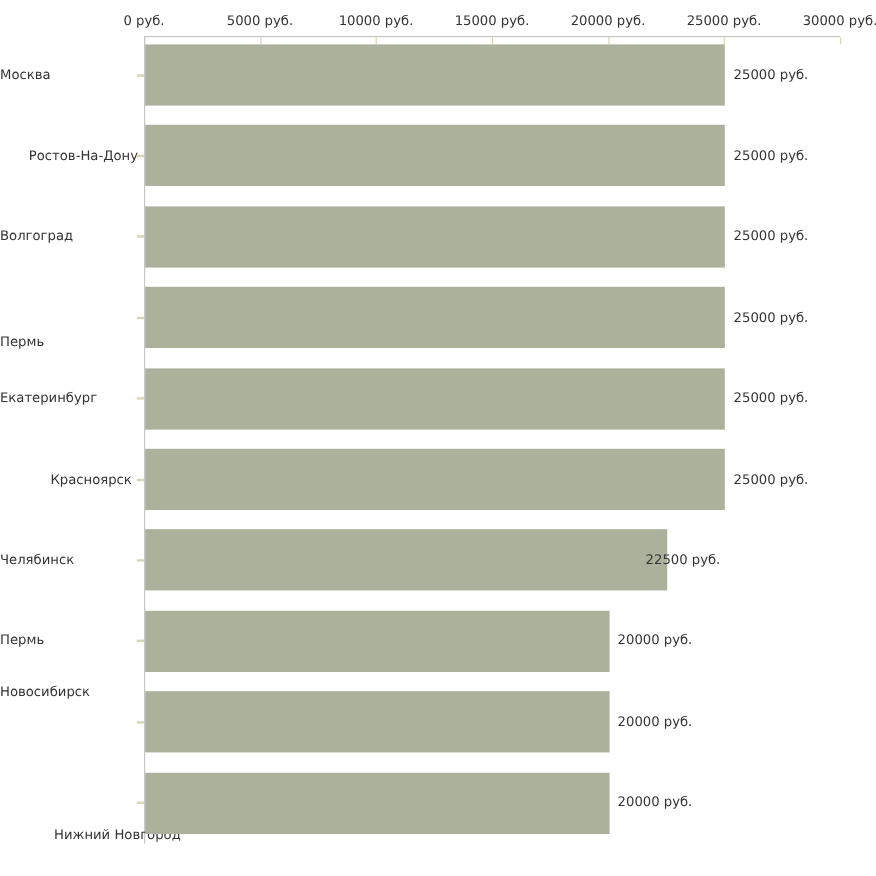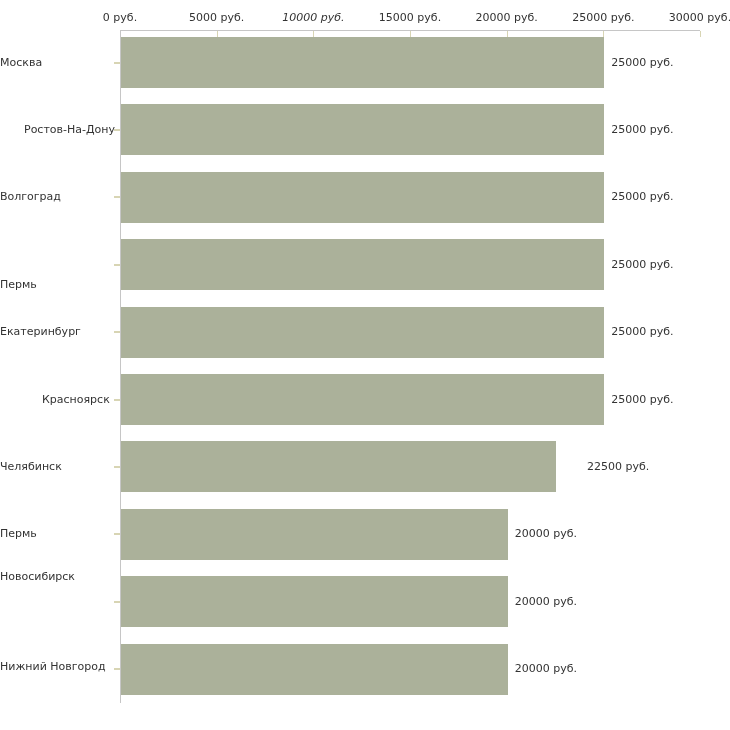--- a/index.html
+++ b/index.html
@@ -53,21 +53,21 @@
 <body>
 
 <div id="chart-root">
   <div id="x-axis-layer">
       <div class="abs x-axis-line" style="left: 120px; top: 30px; width: 580px; background: rgb(198, 198, 198);"></div>
       <div class="abs x-tick" style="left: 120px; top: 31px; background: rgb(216, 213, 180);"></div>
       <div class="abs x-tick-label" style="left: 120px; top: 11px; color: rgb(51, 51, 51);">0 руб.</div>
       <div class="abs x-tick" style="left: 216.667px; top: 31px; background: rgb(216, 213, 180);"></div>
       <div class="abs x-tick-label" style="left: 216.667px; top: 11px; color: rgb(51, 51, 51);">5000 руб.</div>
       <div class="abs x-tick" style="left: 313.333px; top: 31px; background: rgb(216, 213, 180);"></div>
-      <div class="abs x-tick-label" style="left: 313.333px; top: 11px; color: rgb(51, 51, 51); font-style: italic;">10000 руб.</div>
+      <div class="abs x-tick-label" style="left: 313.333px; top: 11px; color: rgb(51, 51, 51);">10000 руб.</div>
       <div class="abs x-tick" style="left: 410px; top: 31px; background: rgb(216, 213, 180);"></div>
       <div class="abs x-tick-label" style="left: 410px; top: 11px; color: rgb(51, 51, 51);">15000 руб.</div>
       <div class="abs x-tick" style="left: 506.667px; top: 31px; background: rgb(216, 213, 180);"></div>
       <div class="abs x-tick-label" style="left: 506.667px; top: 11px; color: rgb(51, 51, 51);">20000 руб.</div>
       <div class="abs x-tick" style="left: 603.333px; top: 31px; background: rgb(216, 213, 180);"></div>
       <div class="abs x-tick-label" style="left: 603.333px; top: 11px; color: rgb(51, 51, 51);">25000 руб.</div>
       <div class="abs x-tick" style="left: 700px; top: 31px; background: rgb(216, 213, 180);"></div>
       <div class="abs x-tick-label" style="left: 700px; top: 11px; color: rgb(51, 51, 51);">30000 руб.</div>
     </div>
   <div id="y-axis-layer">
@@ -107,34 +107,34 @@
       <div class="abs " style="left: 0px; top: 0px; width: 0px; height: 0px;">
         <div class="abs cat-label" style="left: 0px; top: 392.5px; width: 116px; color: rgb(51, 51, 51); margin-left: 42px;">Красноярск</div>
         <div class="abs cat-tick" style="left: 114px; top: 398.5px; background: rgb(216, 213, 180);"></div>
         <div class="abs bar" style="left: 121px; top: 374px; width: 483.333px; background: rgb(171, 177, 154);"></div>
         <div class="abs value-label" style="left: 611.333px; top: 392.5px; color: rgb(51, 51, 51);">25000 руб.</div>
       </div>
       <div class="abs " style="left: 0px; top: 0px; width: 0px; height: 0px;">
         <div class="abs cat-label" style="left: 0px; top: 459.9px; width: 116px; color: rgb(51, 51, 51);">Челябинск</div>
         <div class="abs cat-tick" style="left: 114px; top: 465.9px; background: rgb(216, 213, 180);"></div>
         <div class="abs bar" style="left: 121px; top: 441.4px; width: 435px; background: rgb(171, 177, 154);"></div>
-        <div class="abs value-label" style="left: 587px; top: 459.9px; color: rgb(51, 51, 51);">22500 руб.</div>
+        <div class="abs value-label" style="left: 538px; top: 459.9px; color: rgb(51, 51, 51);">22500 руб.</div>
       </div>
       <div class="abs " style="left: 0px; top: 0px; width: 0px; height: 0px;">
         <div class="abs cat-label" style="left: 0px; top: 527.3px; width: 116px; color: rgb(51, 51, 51);">Пермь</div>
         <div class="abs cat-tick" style="left: 114px; top: 533.3px; background: rgb(216, 213, 180);"></div>
         <div class="abs bar" style="left: 121px; top: 508.8px; width: 386.667px; background: rgb(171, 177, 154);"></div>
         <div class="abs value-label" style="left: 514.667px; top: 527.3px; color: rgb(51, 51, 51);">20000 руб.</div>
       </div>
       <div class="abs " style="left: 0px; top: 0px; width: 0px; height: 0px;">
         <div class="abs cat-label" style="left: 0px; top: 570px; width: 116px; color: rgb(51, 51, 51);">Новосибирск</div>
         <div class="abs cat-tick" style="left: 114px; top: 600.7px; background: rgb(216, 213, 180);"></div>
         <div class="abs bar" style="left: 121px; top: 576.2px; width: 386.667px; background: rgb(171, 177, 154);"></div>
         <div class="abs value-label" style="left: 514.667px; top: 594.7px; color: rgb(51, 51, 51);">20000 руб.</div>
       </div>
       <div class="abs " style="left: 0px; top: 0px; width: 0px; height: 0px;">
-        <div class="abs cat-label" style="left: 0px; top: 660px; width: 116px; color: rgb(51, 51, 51);">Нижний Новгород</div>
+        <div class="abs cat-label" style="left: 0px; top: 689px; width: 116px; color: rgb(51, 51, 51); padding-left: 45px;">Нижний Новгород</div>
         <div class="abs cat-tick" style="left: 114px; top: 668.1px; background: rgb(216, 213, 180);"></div>
         <div class="abs bar" style="left: 121px; top: 643.6px; width: 386.667px; background: rgb(171, 177, 154);"></div>
         <div class="abs value-label" style="left: 514.667px; top: 662.1px; color: rgb(51, 51, 51);">20000 руб.</div>
       </div>
     </div>
 </div>
 
 </body></html>

